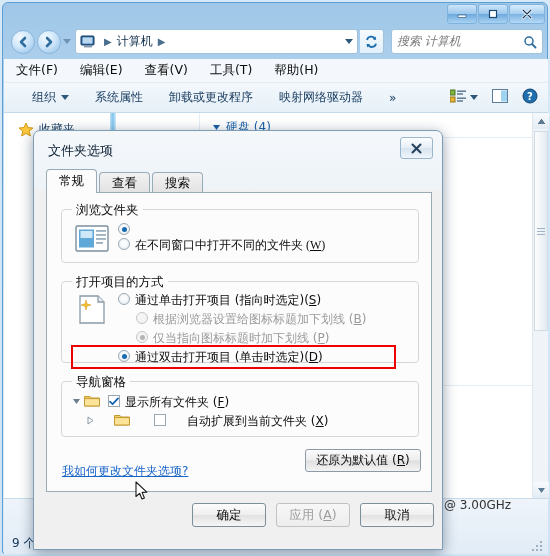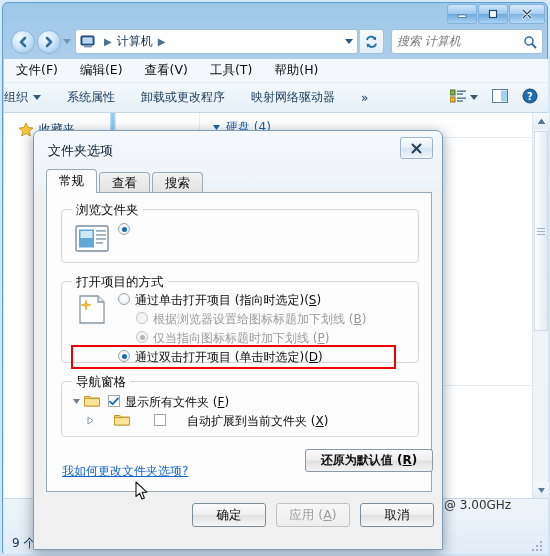--- a/index.html
+++ b/index.html
@@ -78,21 +78,21 @@
     position:absolute;left:1px;top:56px;width:544px;height:24px;
     background:#f4f8fc;border-bottom:1px solid #e3ecf4;
     display:flex;align-items:center;padding-left:12px;box-sizing:border-box;
   }
   .menu-item{font-size:12.5px;color:#0d0d0d;margin-right:22px;}
   
   .toolbar{
     position:absolute;left:1px;top:80px;width:544px;height:30px;
     background:linear-gradient(180deg,#f3f8fc 0%,#e6f0f8 100%);
     border-bottom:1px solid #c3d8e8;
-    display:flex;align-items:center;padding-left:0;box-sizing:border-box;justify-content:center;
+    display:flex;align-items:center;padding-left:28px;box-sizing:border-box;justify-content:center;
   }
   .tb-item{font-size:12px;color:#15385c;margin-right:26px;display:flex;align-items:center;}
   .tb-caret{width:0;height:0;margin-left:5px;
     border-left:4px solid transparent;border-right:4px solid transparent;
     border-top:5px solid #2e5879;}
   .tb-right{margin-left:auto;display:flex;align-items:center;padding-right:10px;}
   .tb-right>*{margin-left:14px;}
 
   
   .content{
@@ -195,26 +195,25 @@
     border:1px solid #9aa7b1;background:#fff;box-sizing:border-box;
     display:flex;align-items:center;justify-content:center;
   }
   .check svg{display:none;}
   .check.on svg{display:block;}
   .mnem{text-decoration:underline;}
   .redbox{
     position:absolute;border:2px solid #ee0000;box-sizing:border-box;
   }
   .defbtn{
-    position:absolute;width:128px;height:23px;
+    position:absolute;width:116px;height:23px;
     border:1px solid #8b9aa6;border-radius:3px;
     background:linear-gradient(180deg,#fbfbfb 0%,#ededed 48%,#e0e0e0 52%,#f3f3f3 100%);
     font-size:12px;color:#0c0c0c;display:flex;align-items:center;justify-content:center;
     box-sizing:border-box;
-    font-weight:bold;
   }
   .helplink{
     position:absolute;left:28px;top:332px;font-size:12px;color:#1664c8;
     text-decoration:underline;
   }
   .dlg-buttons{position:absolute;left:148px;top:372px;display:flex;}
   .dbtn{
     width:74px;height:24px;margin-left:10px;
     border:1px solid #7d8e9b;border-radius:3px;
     background:linear-gradient(180deg,#fcfcfc 0%,#efefef 48%,#e2e2e2 52%,#f6f6f6 100%);
@@ -442,20 +441,24 @@
         <rect x="22" y="11" width="10" height="1.8" fill="#9bb0c0"></rect>
         <rect x="22" y="15" width="10" height="1.8" fill="#9bb0c0"></rect>
         <rect x="22" y="19" width="7" height="1.8" fill="#9bb0c0"></rect>
       </svg>
       <div style="position:absolute;left:56px;top:10px;">
         <div class="opt">
           <span class="radio on">
               <span class="dot"></span>
             </span>
         </div>
+        <div class="opt">
+          <span class="radio"></span>
+          <span><span>在不同窗口中打开不同的文件夹 (</span><span class="mnem">W</span><span>)</span></span>
+        </div>
       </div>
     </div>
 
     <div class="group" style="left:14px;top:88px;width:358px;height:82px;">
       <span class="group-label">打开项目的方式</span>
       <svg class="icon-box" style="left:12px;top:12px;" viewBox="0 0 36 32">
         <path d="M6 2 L24 2 L30 8 L30 29 L6 29 Z" fill="#ffffff" stroke="#8a9aa6" stroke-width="1.3"></path>
         <path d="M24 2 L24 8 L30 8" fill="#e8eef3" stroke="#8a9aa6" stroke-width="1.3"></path>
         <path d="M12 6 L13 10 L17 11 L13 12 L12 16 L11 12 L7 11 L11 10 Z" fill="#f5c02a" stroke="#d79c12" stroke-width=".6"></path>
       </svg>

